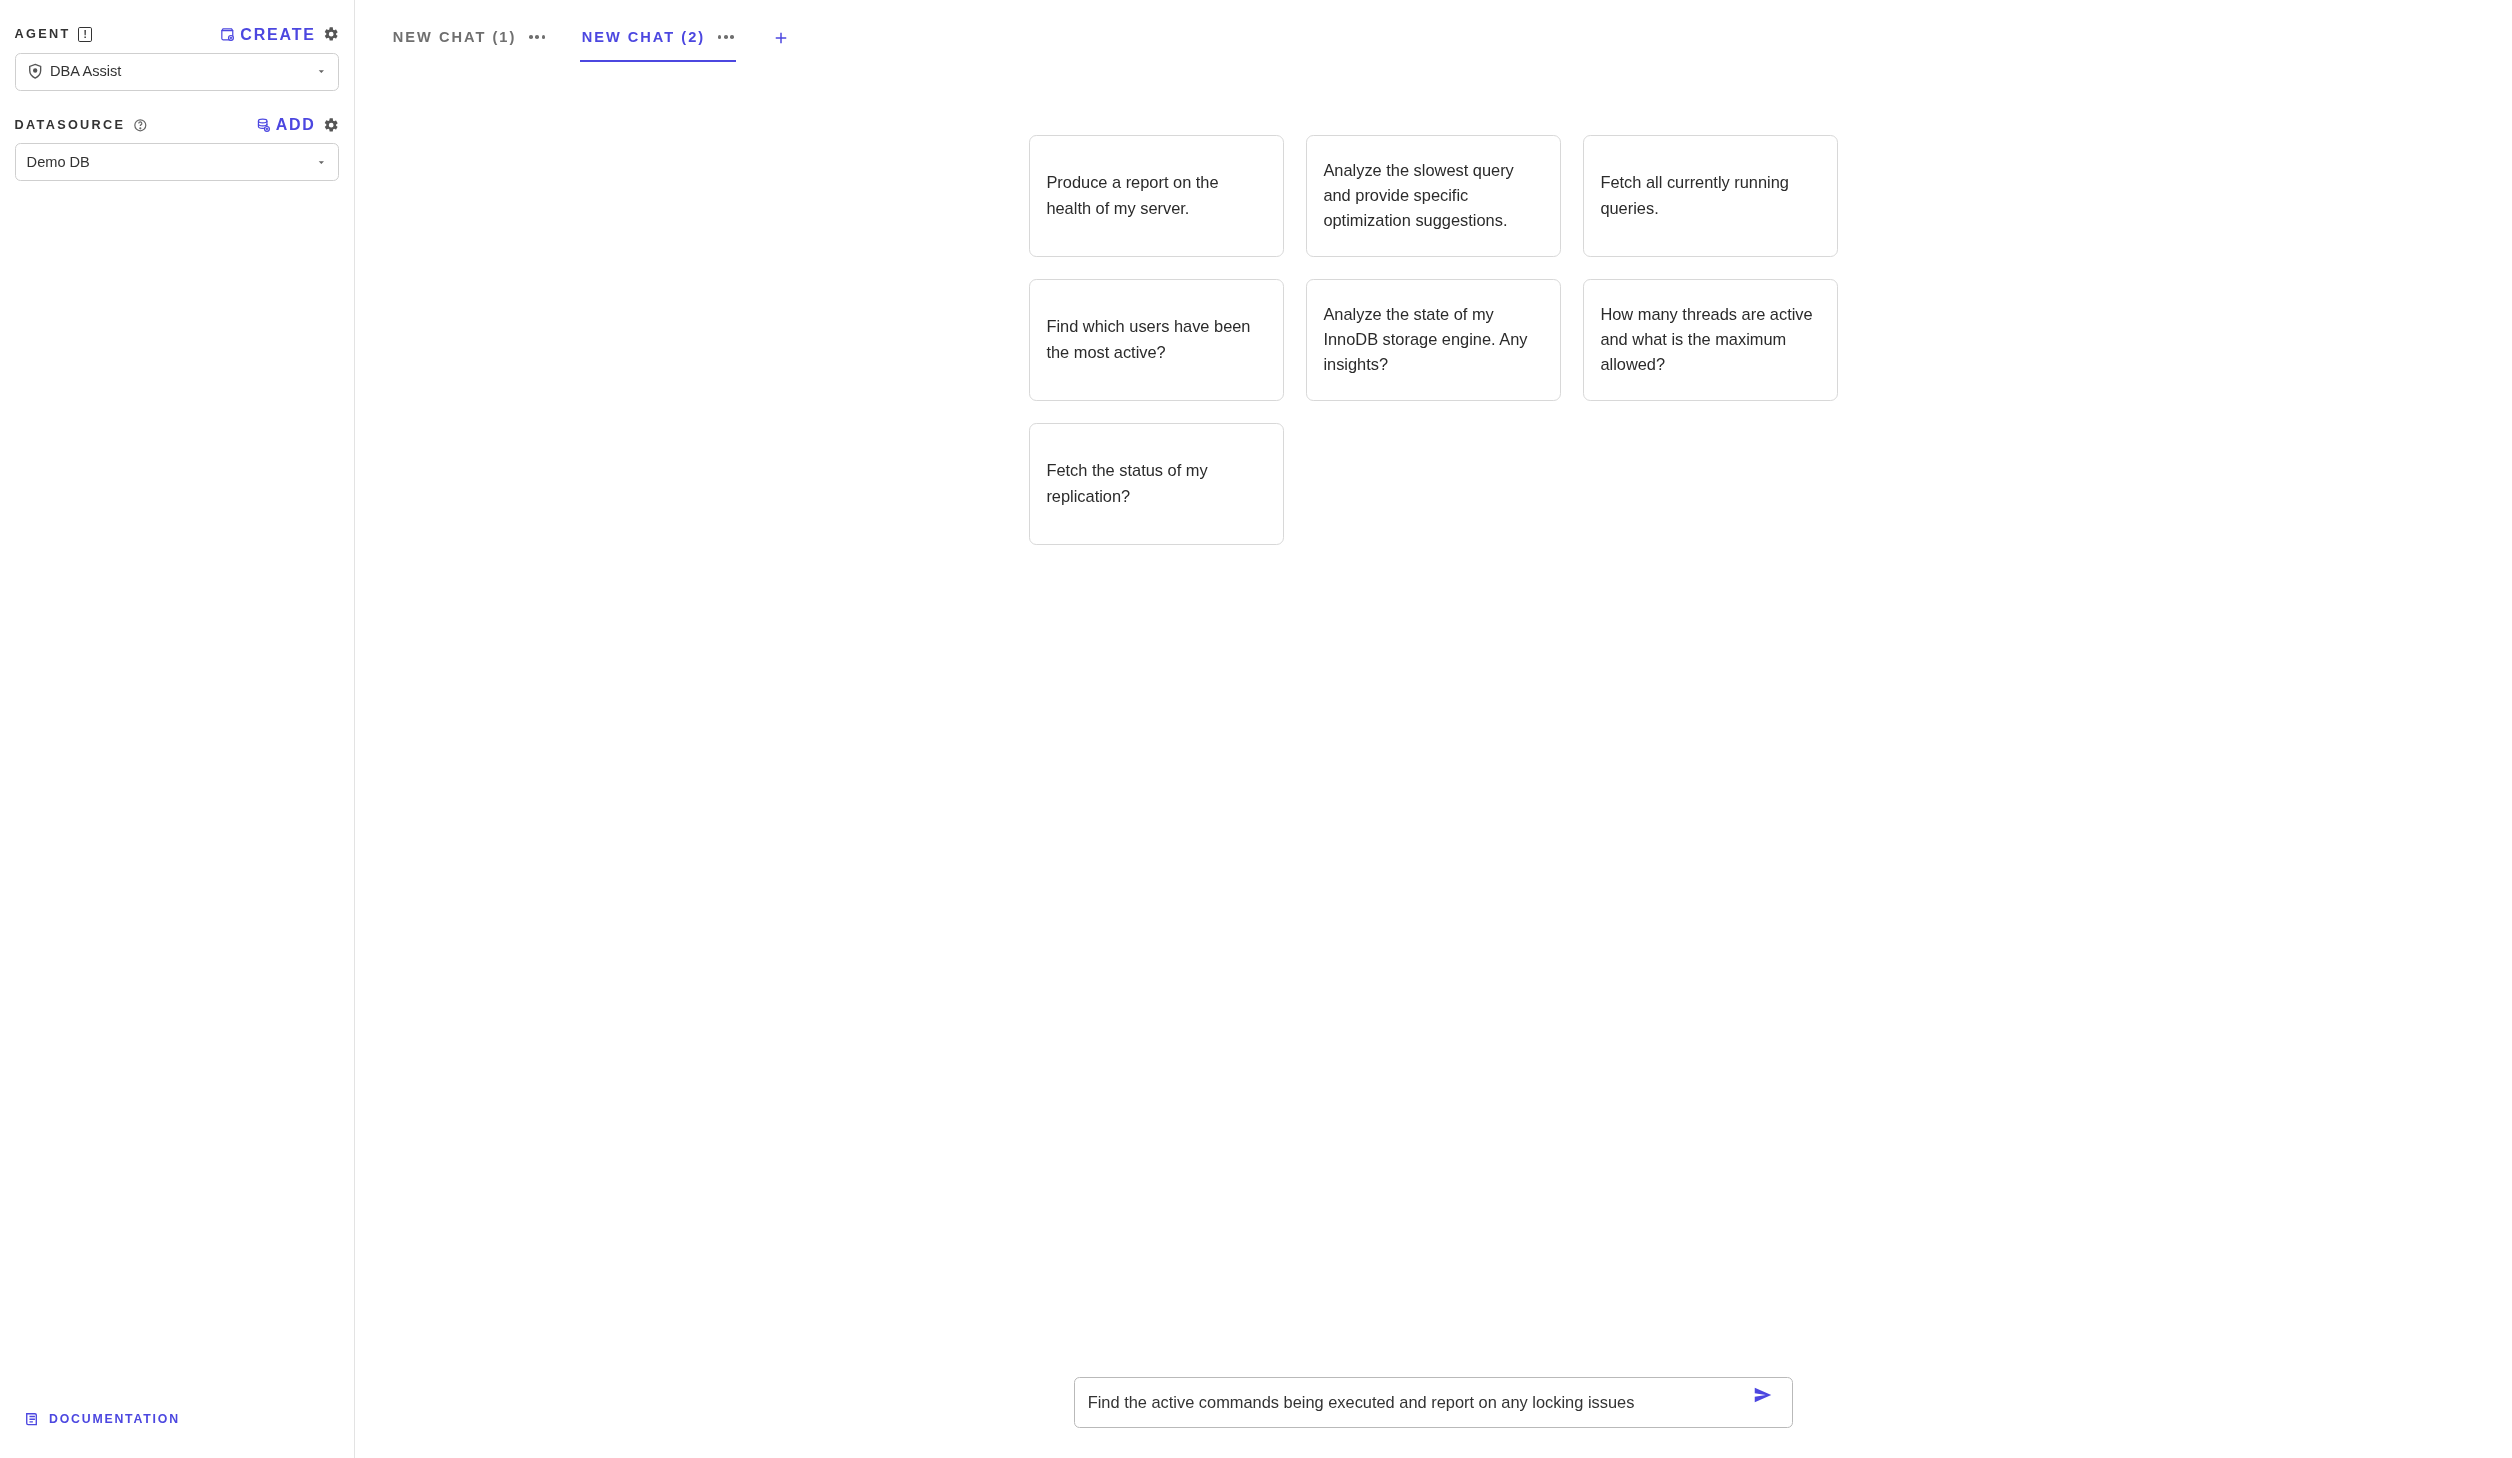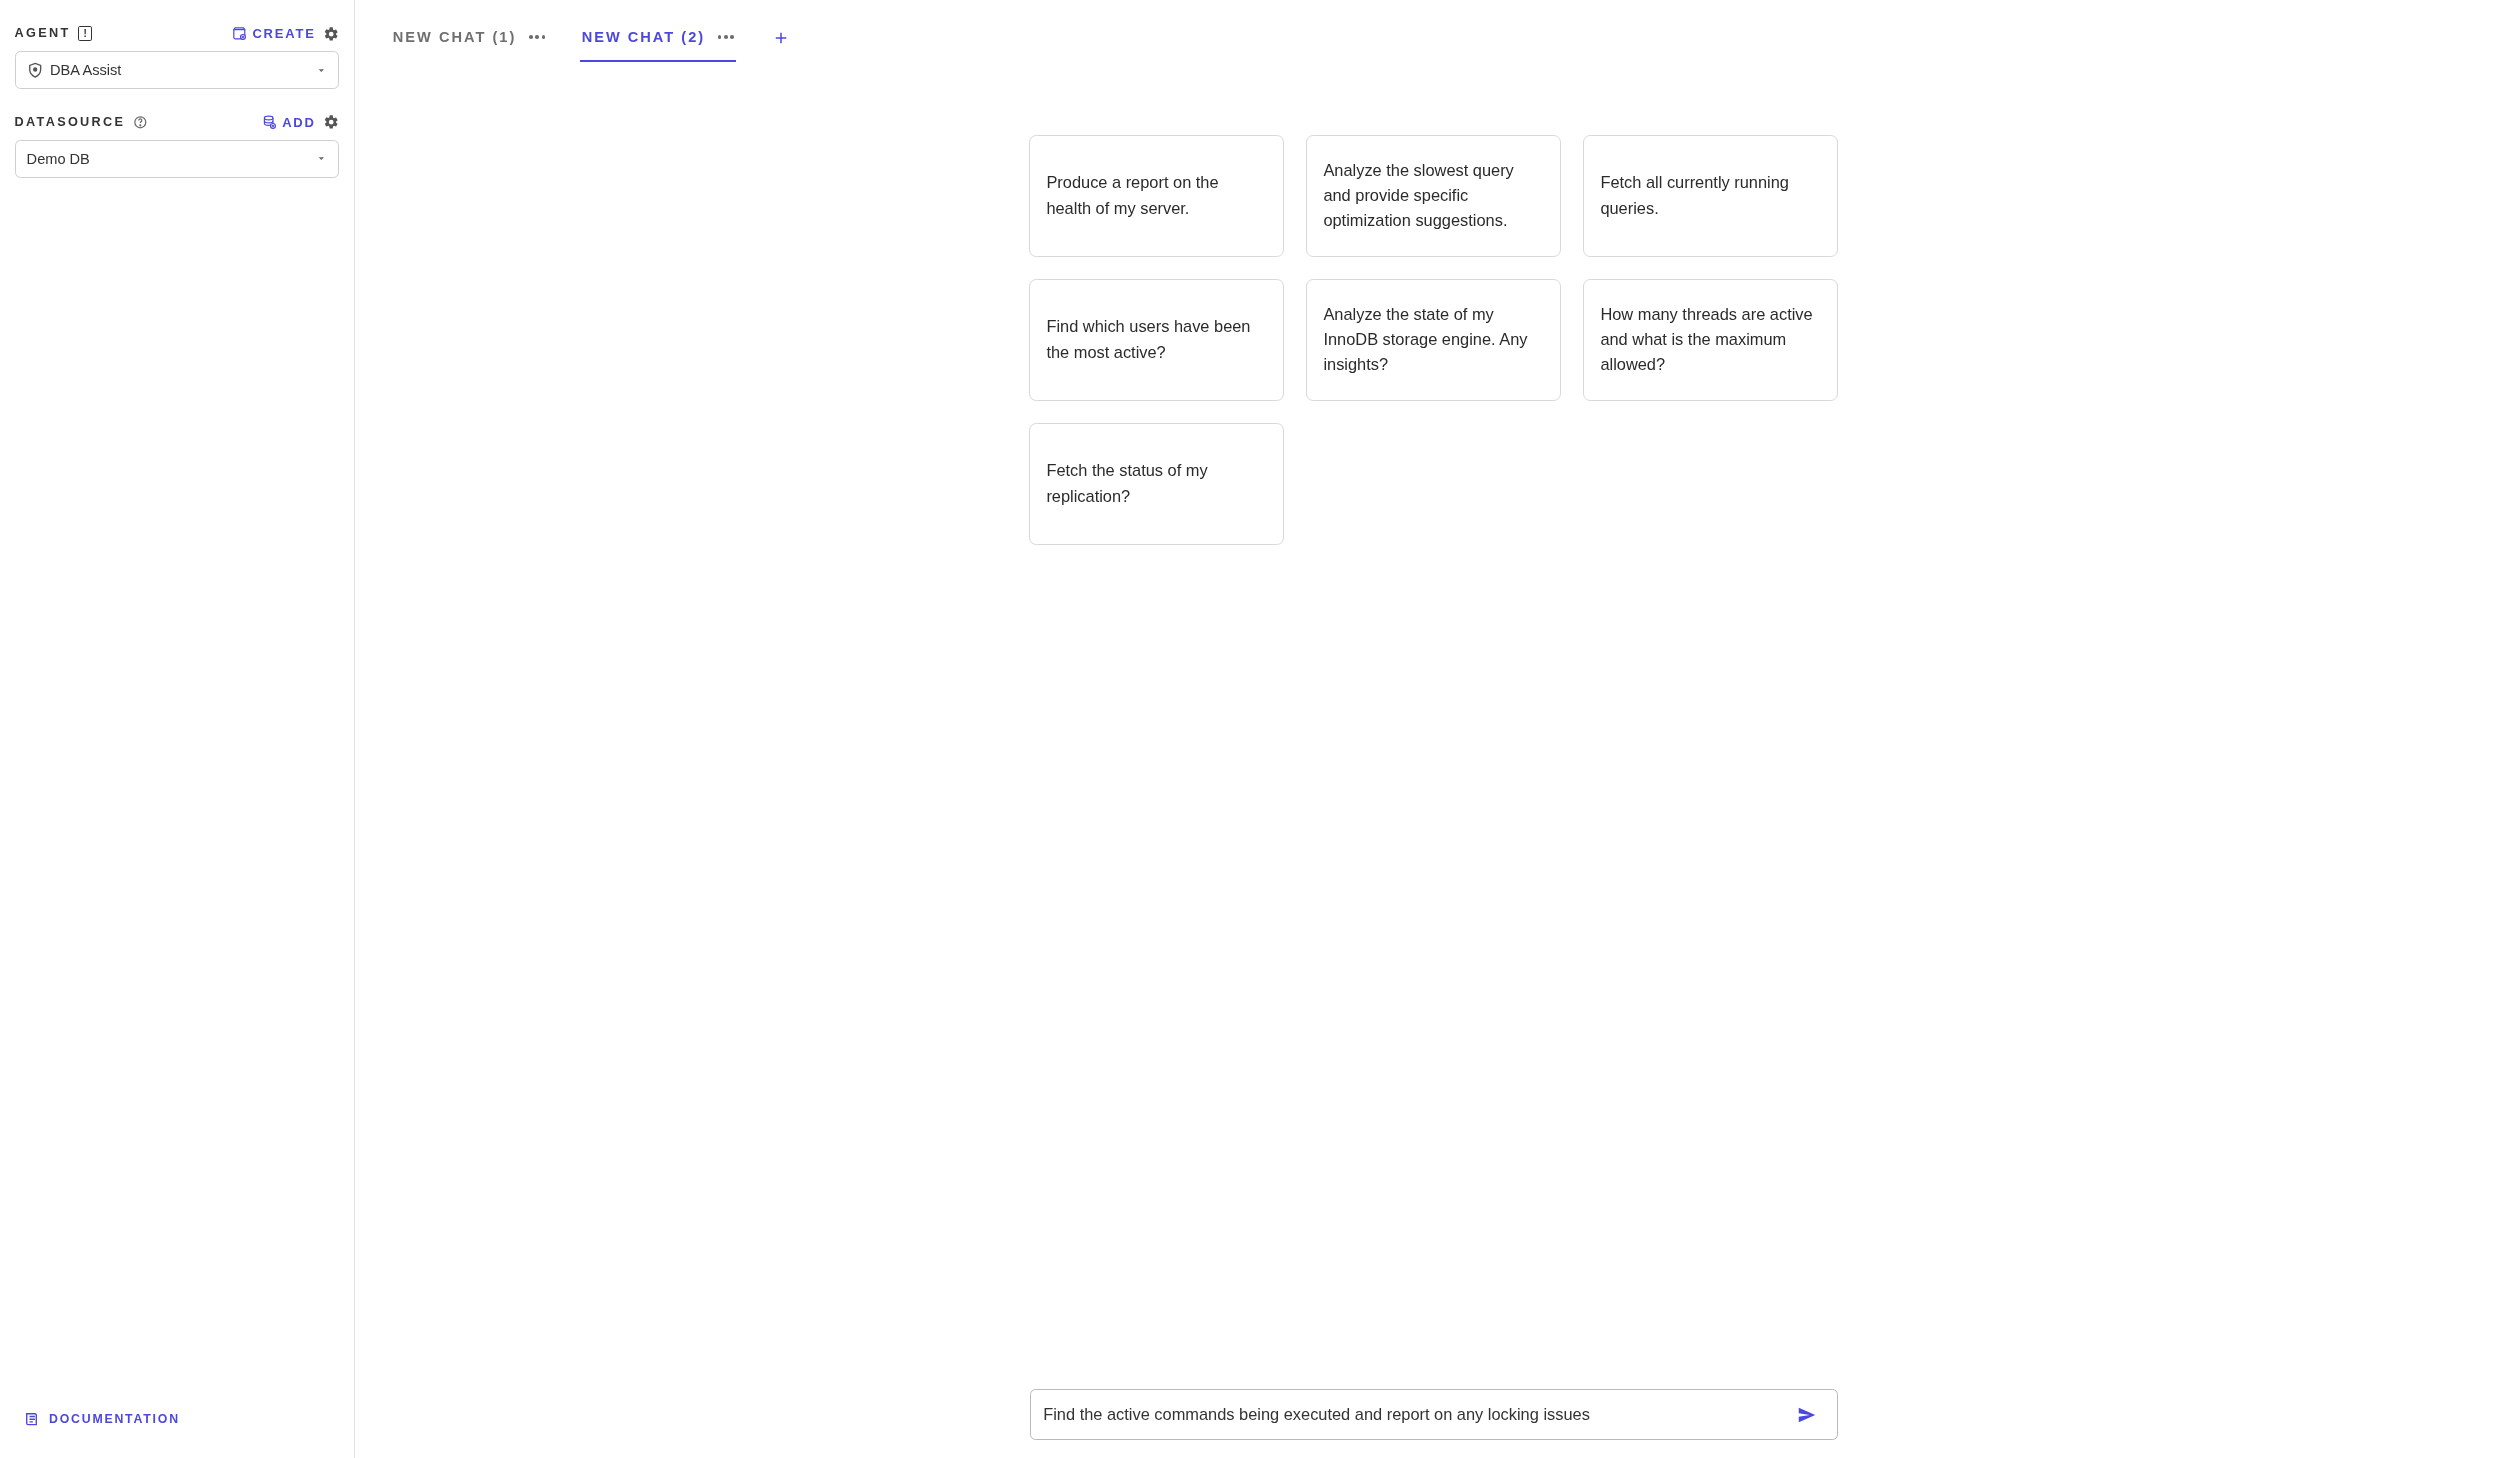--- a/index.html
+++ b/index.html
@@ -6,21 +6,21 @@
   html, body { width: 100%; height: 100%; font-family: -apple-system, BlinkMacSystemFont, "Segoe UI", Helvetica, Arial, sans-serif; color: #2a2a2a; background: #fff; }
   .app { display: flex; width: 100%; height: 100%; }
 
   
   .sidebar { width: 355px; min-width: 355px; border-right: 0.9px solid #e3e3e3; padding: 25.5px 14.6px 14.6px 14.6px; display: flex; flex-direction: column; position: relative; }
   .section { margin-bottom: 25.5px; }
   .section-header { display: flex; align-items: center; justify-content: space-between; margin-bottom: 9px; }
   .section-title-wrap { display: flex; align-items: flex-start; gap: 7.3px; }
   .section-title { font-size: 12.7px; font-weight: 700; letter-spacing: 2.3px; text-transform: uppercase; color: #333; }
   .section-actions { display: flex; align-items: center; gap: 7.3px; }
-  .action-link { display: flex; align-items: center; gap: 5.5px; font-size: 13px; font-weight: 700; letter-spacing: 1.8px; color: #4c47e0; cursor: pointer; text-transform: uppercase; }
+  .action-link { display: flex; align-items: center; gap: 5.5px; font-size: 16px; font-weight: 700; letter-spacing: 1.8px; color: #4c47e0; cursor: pointer; text-transform: uppercase; }
   .icon { display: inline-flex; align-items: center; justify-content: center; }
   .icon svg { display: block; }
   .gear-icon svg { color: #555; }
   .select { width: 100%; height: 38px; border: 0.9px solid #cfcfcf; border-radius: 5.5px; background: #fff; display: flex; align-items: center; padding: 0 11px; justify-content: space-between; cursor: pointer; font-size: 14.6px; color: #333; }
   .select-left { display: flex; align-items: center; gap: 7px; }
   .select-caret svg { color: #666; }
   .warn-box { width: 14.6px; height: 14.6px; border: 1.4px solid #333; border-radius: 1.8px; display: inline-flex; align-items: center; justify-content: center; font-size: 10px; font-weight: 700; color: #333; line-height: 1; }
 
   .sidebar-footer { margin-top: auto; display: flex; align-items: center; gap: 9px; color: #4c47e0; font-size: 12.3px; font-weight: 700; letter-spacing: 1.8px; cursor: pointer; padding: 7.3px 9px 16.4px 9px; }
 
@@ -31,21 +31,21 @@
   .tab.active { color: #4c47e0; border-bottom-color: #4c47e0; }
   .tab-dots { display: inline-flex; gap: 2.7px; }
   .tab-dots span { width: 3.6px; height: 3.6px; border-radius: 50%; background: #6f6f6f; display: inline-block; }
   .tab.active .tab-dots span { background: #6f6f6f; }
   .add-tab { color: #4c47e0; font-size: 24px; font-weight: 300; cursor: pointer; padding: 0 3.6px; line-height: 1; }
 
   .content { flex: 1; overflow: auto; padding: 73px 36px 18px 36px; display: flex; flex-direction: column; align-items: center; }
   .cards { display: grid; grid-template-columns: repeat(3, 255px); gap: 22px; }
   .card { border: 0.9px solid #d8d8d8; border-radius: 7.3px; padding: 20px 16.4px; min-height: 122px; display: flex; align-items: center; font-size: 16.4px; line-height: 1.55; color: #2b2b2b; cursor: pointer; background: #fff; }
 
-  .input-row { width: 808px; max-width: calc(100% - 73px); margin: 36px auto 0 auto; display: flex; align-items: center; border: 0.9px solid #b9b9b9; border-radius: 5.5px; padding: 0 12.7px; height: 51px; background: #fff; }
+  .input-row { width: 719px; max-width: calc(100% - 73px); margin: 36px auto 12px auto; display: flex; align-items: flex-start; border: 0.9px solid #b9b9b9; border-radius: 5.5px; padding: 0 12.7px; height: 51px; background: #fff; }
   .input-row input { flex: 1; border: none; outline: none; font-size: 16.4px; color: #333; background: transparent; height: 100%; }
   .send-btn { color: #4c47e0; cursor: pointer; display: flex; align-items: center; justify-content: center; padding: 5.5px; }
 </style>
 </head>
 <body>
 
 <div class="app">
 
   <aside class="sidebar">
 

